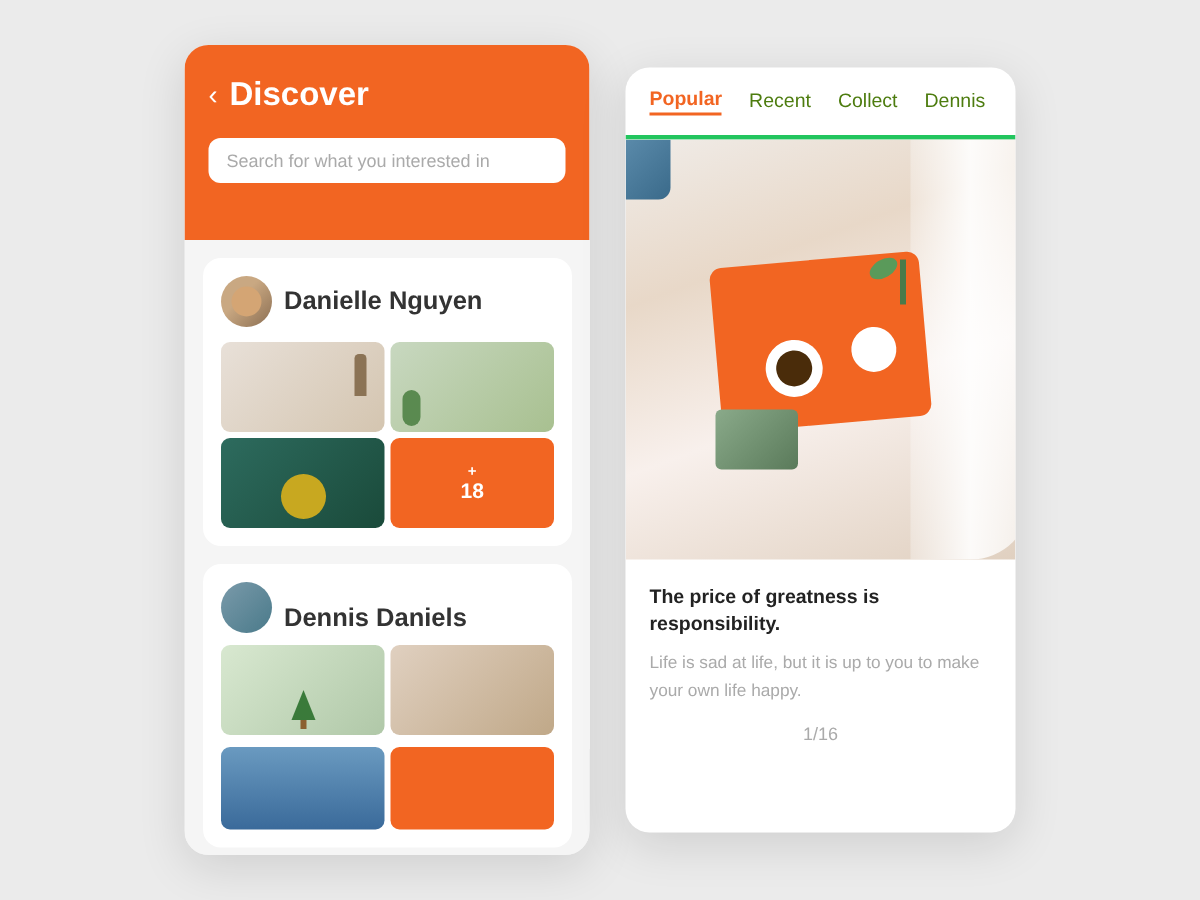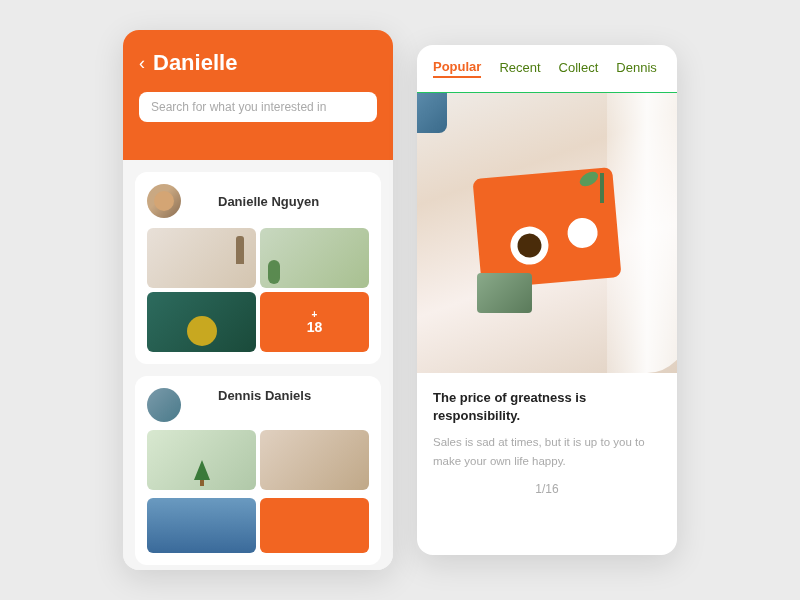--- a/index.html
+++ b/index.html
@@ -94,24 +94,23 @@
       align-items: center;
       justify-content: center;
     }
     .avatar-face {
       width: 20px;
       height: 20px;
       background: #d4a574;
       border-radius: 50%;
     }
     .user-name {
-      font-size: 13px;
+      font-size: 17px;
       font-weight: 600;
       color: #333;
-      margin-left: 29px;
     }
     .image-grid {
       display: grid;
       grid-template-columns: 1fr 1fr;
       grid-template-rows: 60px 60px;
       gap: 4px;
     }
     .grid-img {
       border-radius: 6px;
       overflow: hidden;
@@ -158,21 +157,21 @@
     .plus-badge .num { font-size: 14px; line-height: 1; font-weight: 700; }
 
     
     .quote-section {
       background: white;
       border-radius: 12px;
       padding: 12px;
     }
     .quote-user-row {
       display: flex;
-      align-items: flex-start;
+      align-items: flex-end;
       gap: 8px;
       margin-bottom: 8px;
     }
     .avatar2 {
       width: 34px;
       height: 34px;
       border-radius: 50%;
       background: linear-gradient(135deg, #7a9aaa, #4a7a8a);
       flex-shrink: 0;
     }
@@ -225,21 +224,21 @@
       display: flex;
       flex-direction: column;
     }
     .right-tabs {
       display: flex;
       align-items: center;
       padding: 0 16px;
       height: 48px;
       gap: 18px;
       flex-shrink: 0;
-      border-bottom: 1px solid #22c55e;
+      border-bottom: 3px solid #22c55e;
     }
     .tab-item {
       font-size: 13px;
       color: #4d7c0f;
       cursor: pointer;
       padding-bottom: 2px;
     }
     .tab-item.active {
       color: #f26522;
       font-weight: 600;
@@ -382,21 +381,21 @@
       border-bottom: 20px solid #3a7a3a;
     }
   </style>
 </head>
 <body>
 
 <div class="left-card">
   <div class="left-header">
     <div class="back-row">
       <span class="back-icon">‹</span>
-      <span class="discover-title">Danielle</span>
+      <span class="discover-title">Discover</span>
     </div>
     <div class="search-bar">Search for what you interested in</div>
   </div>
 
   <div class="left-body">
 
     <div class="user-section">
       <div class="user-row">
         <div class="avatar">
           <div class="avatar-img">
@@ -467,19 +466,19 @@
         </div>
         <div class="tray-plant">
           <div class="plant-stem"></div>
           <div class="plant-leaf"></div>
         </div>
         <div class="magazine-card"></div>
       </div>
     </div>
     <div class="article-body">
       <div class="article-title">The price of greatness is responsibility.</div>
-      <div class="article-desc">Sales is sad at times, but it is up to you to make your own life happy.</div>
+      <div class="article-desc">Life is sad at life, but it is up to you to make your own life happy.</div>
       <div class="article-footer">
         <span class="pagination">1/16</span>
       </div>
     </div>
   </div>
 </div>
 
 </body></html>

